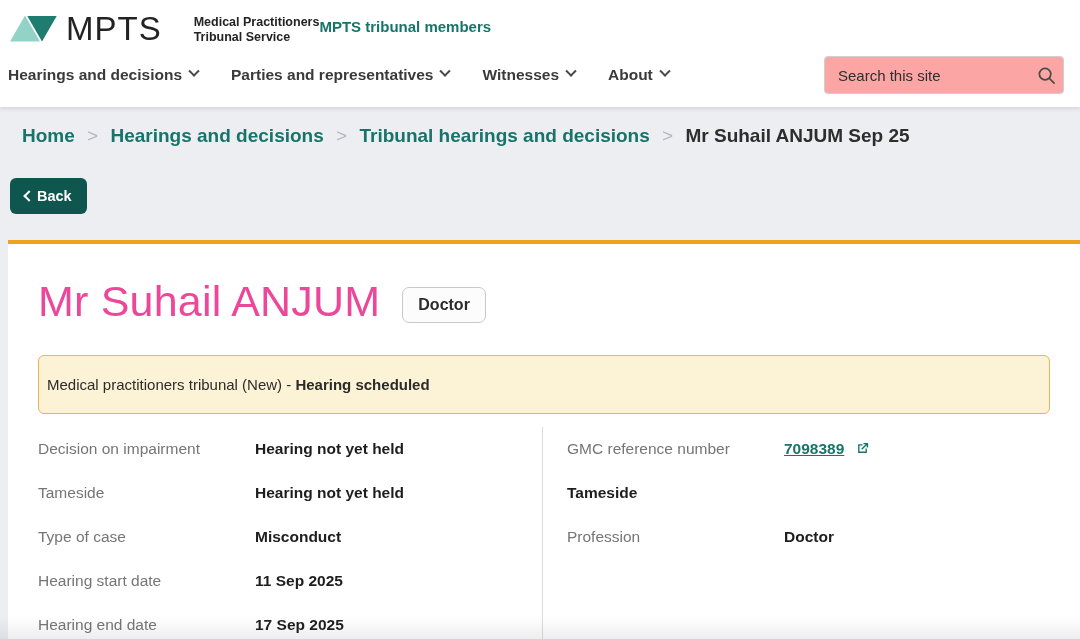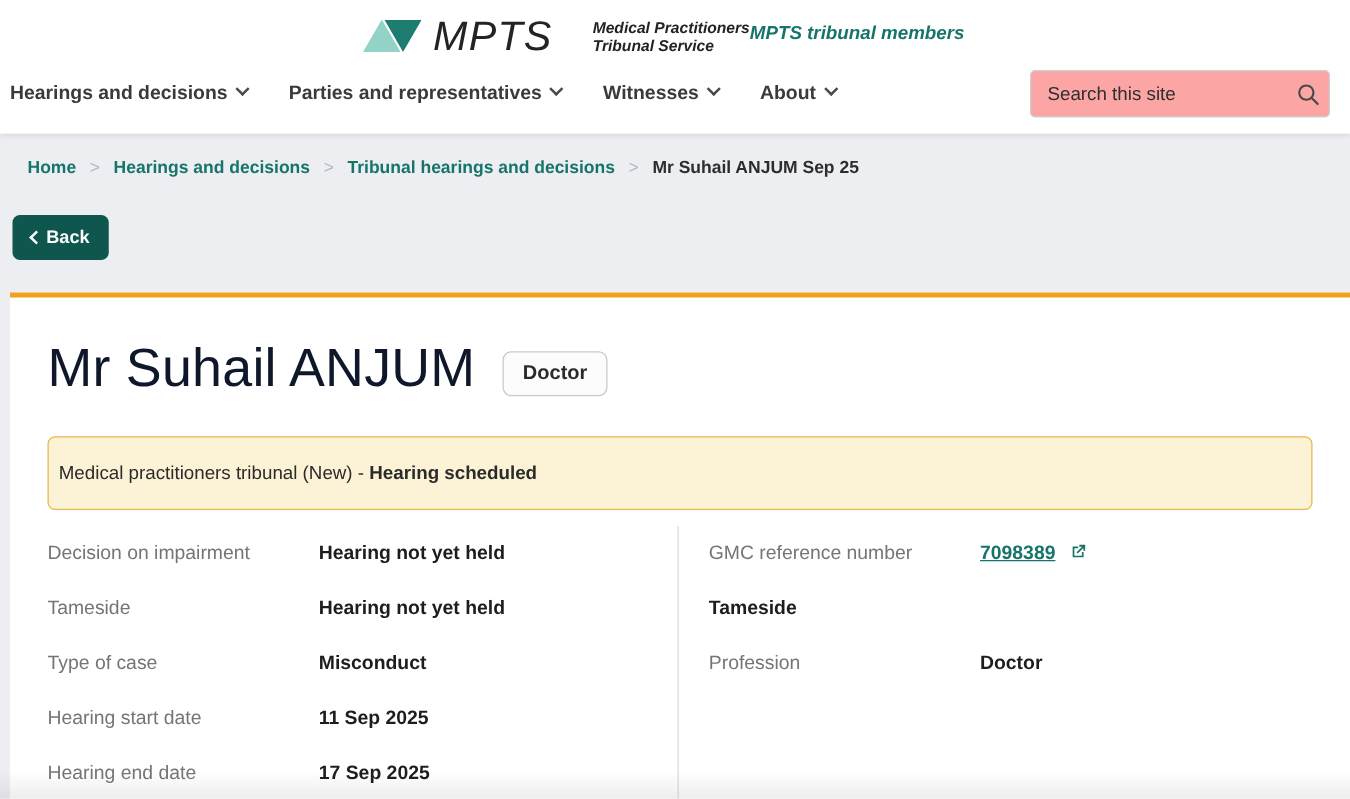--- a/index.html
+++ b/index.html
@@ -6,22 +6,22 @@
   html,body { width:1080px; height:639px; overflow:hidden; }
   body {
     font-family:"Liberation Sans", sans-serif;
     background:#edeef2;
     position:relative;
     color:#222;
   }
   
   .top-white { background:#fff; box-shadow:0 2px 4px rgba(40,40,60,.12); position:relative; z-index:5; }
   .site-header {
-    display:flex; justify-content:center; align-items:flex-start;
-    padding:12px 28px 4px 10px; height:56px;font-style:italic;
+    display:flex; justify-content:flex-start; align-items:flex-start;
+    padding:12px 28px 4px 10px; height:56px;
   }
   .logo { display:flex; align-items:center; text-decoration:none; color:#222; cursor:pointer; }
   .logo-mark { position:relative; width:48px; height:28px; margin-right:8px; }
   .tri { position:absolute; top:1px; width:30px; height:26px; }
   .tri-light { left:0; background:#93d2c7; clip-path:polygon(50% 0, 100% 100%, 0 100%); }
   .tri-dark  { left:17px; background:#1e7c71; clip-path:polygon(0 0, 100% 0, 50% 100%); }
   .logo-acronym { font-size:33px; font-weight:500; letter-spacing:1px; color:#232323; margin-right:9px; line-height:1; }
   .logo-name { display:flex; flex-direction:column; font-size:12.5px; font-weight:700; color:#232323; line-height:1.2; padding-top:2px;margin-left:23px; }
   .top-link { color:#17746a; font-size:15px; font-weight:600; text-decoration:none; margin-top:6px; cursor:pointer; }
 
@@ -41,21 +41,21 @@
     border:1px solid #cfcfcf; border-radius:4px; padding:0 10px 0 13px;
   }
   .search-box input {
     flex:1; border:none; outline:none; background:transparent;
     font-family:"Liberation Sans", sans-serif; font-size:15px; color:#333;
   }
   .search-box input::placeholder { color:#2e2e2e; opacity:1; }
   .search-icon-svg { width:19px; height:19px; flex:0 0 auto; cursor:pointer; }
 
   
-  .breadcrumb { padding:18px 0 0 22px; font-size:14px; font-weight:600; }
+  .breadcrumb { padding:18px 0 0 22px; font-size:19px; font-weight:600; }
   .breadcrumb a { color:#17746a; text-decoration:none; cursor:pointer; }
   .crumb-sep { color:#b3b6bd; margin:0 7px; font-weight:400; }
   .crumb-current { color:#2d2d2d; }
 
   .back-btn {
     display:inline-flex; align-items:center; gap:4px;
     margin:31px 0 0 10px; padding:0 15px; height:36px;
     background:#0e564e; border:none; border-radius:6px;
     color:#fff; font-family:"Liberation Sans", sans-serif; font-size:14.5px; font-weight:700;
     cursor:pointer;
@@ -65,21 +65,21 @@
     transform:rotate(45deg); margin-top:0;
   }
 
   
   .card {
     margin:26px 0 0 8px; width:1072px; min-height:420px;
     background:#fff; border-top:4px solid #f0a21f;
     padding:0 30px;
   }
   .card-head { display:flex; align-items:center; gap:22px; padding-top:33px; }
-  .case-title { font-size:43px; font-weight:500; color:#0f172a; letter-spacing:.2px; }
+  .case-title { font-size:43px; font-weight:500; color:#ec4899; letter-spacing:.2px; }
   .badge {
     font-size:16px; font-weight:700; color:#2b2b2b;
     border:1px solid #c9c9c9; border-radius:7px; background:#fcfcfc;
     padding:8px 15px; margin-top:6px; white-space:nowrap;
   }
   .notice {
     margin-top:29px; padding:20px 8px;
     background:#fcf2d5; border:1px solid #eab64f; border-radius:6px;
     font-size:15px; color:#2b2b2b;
   }

